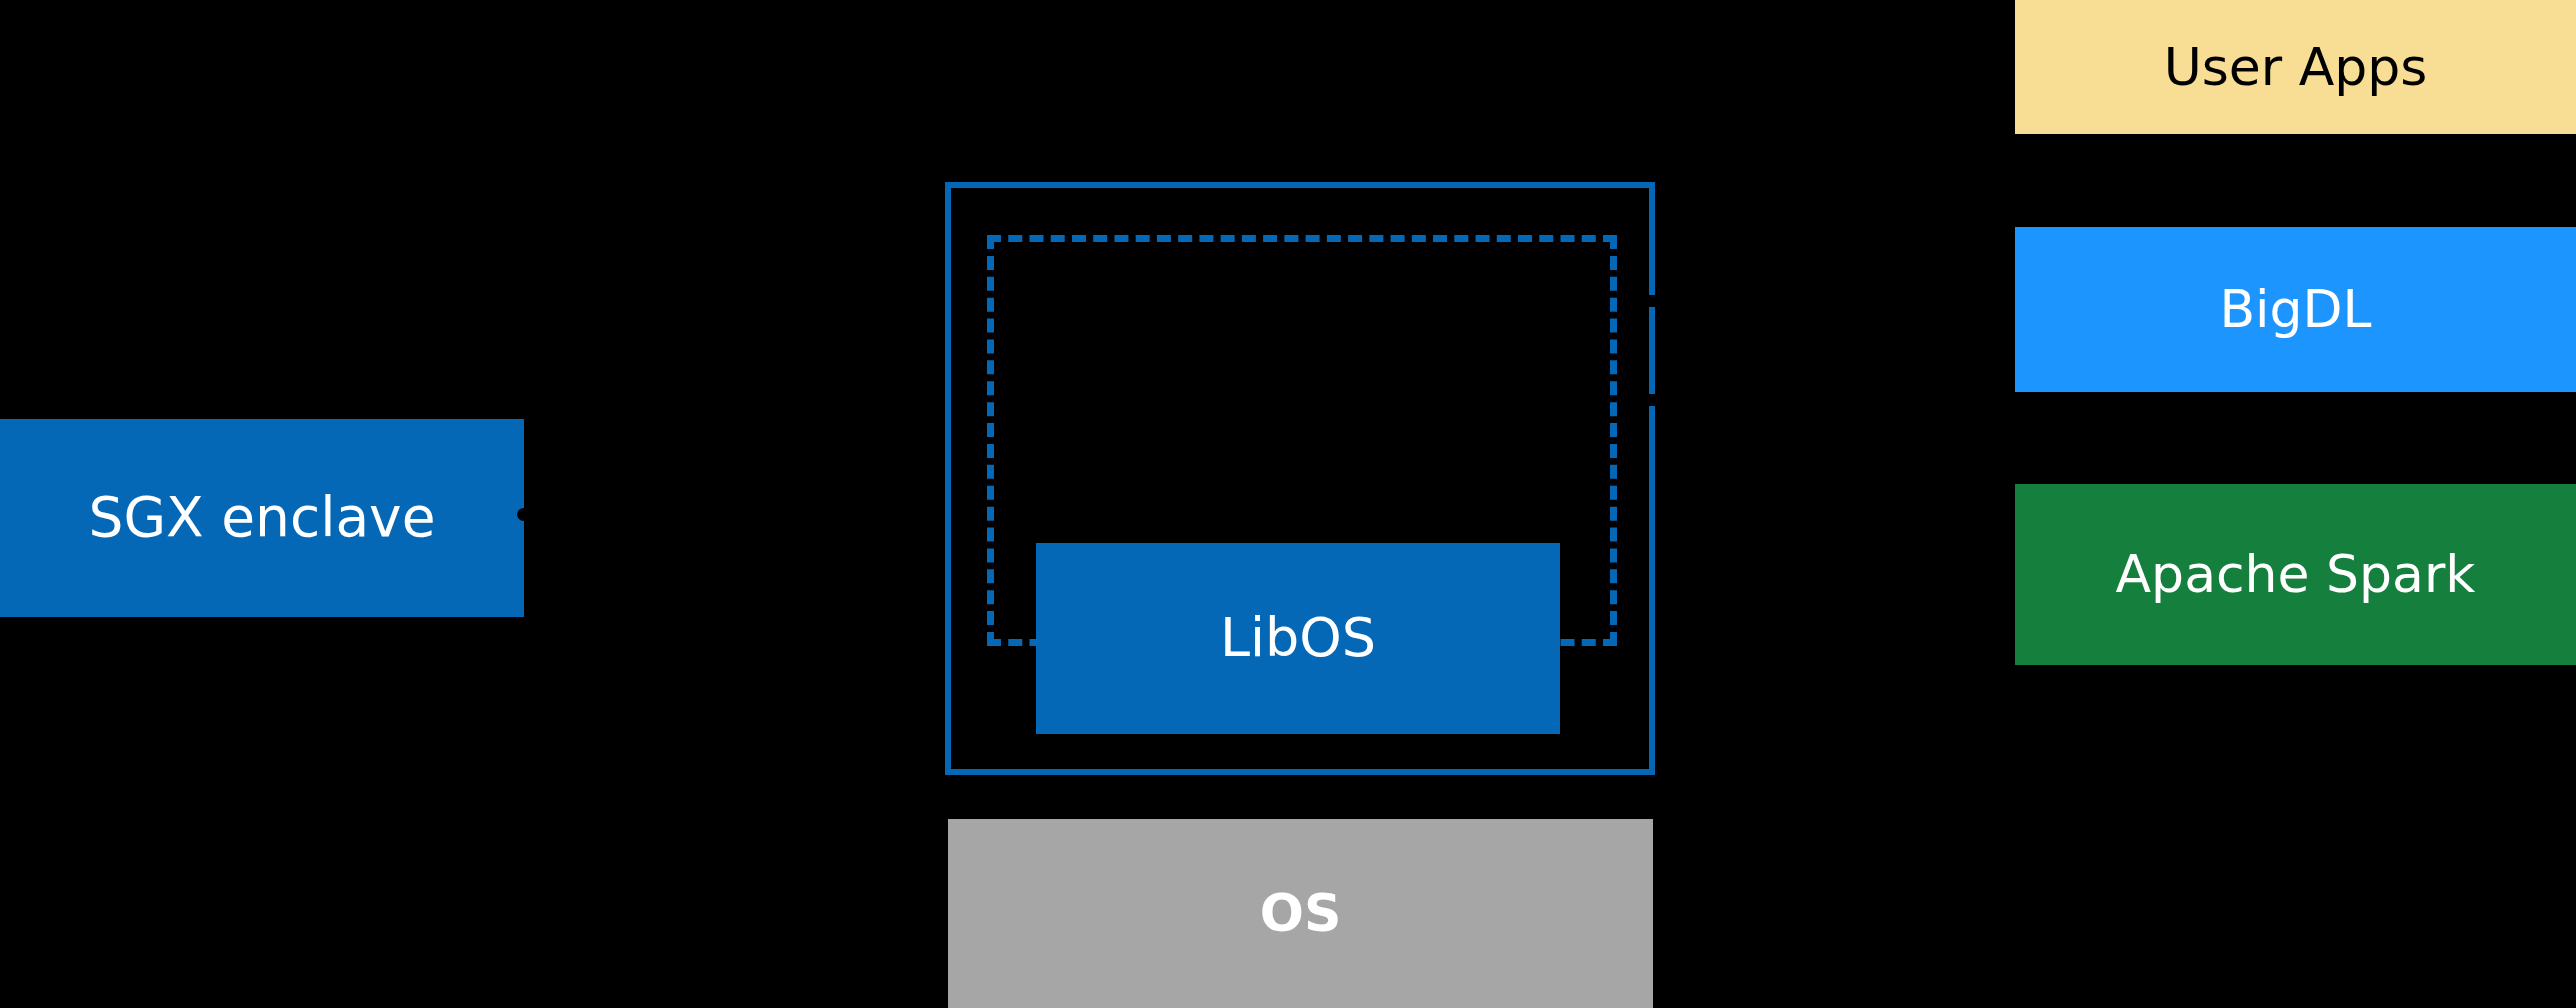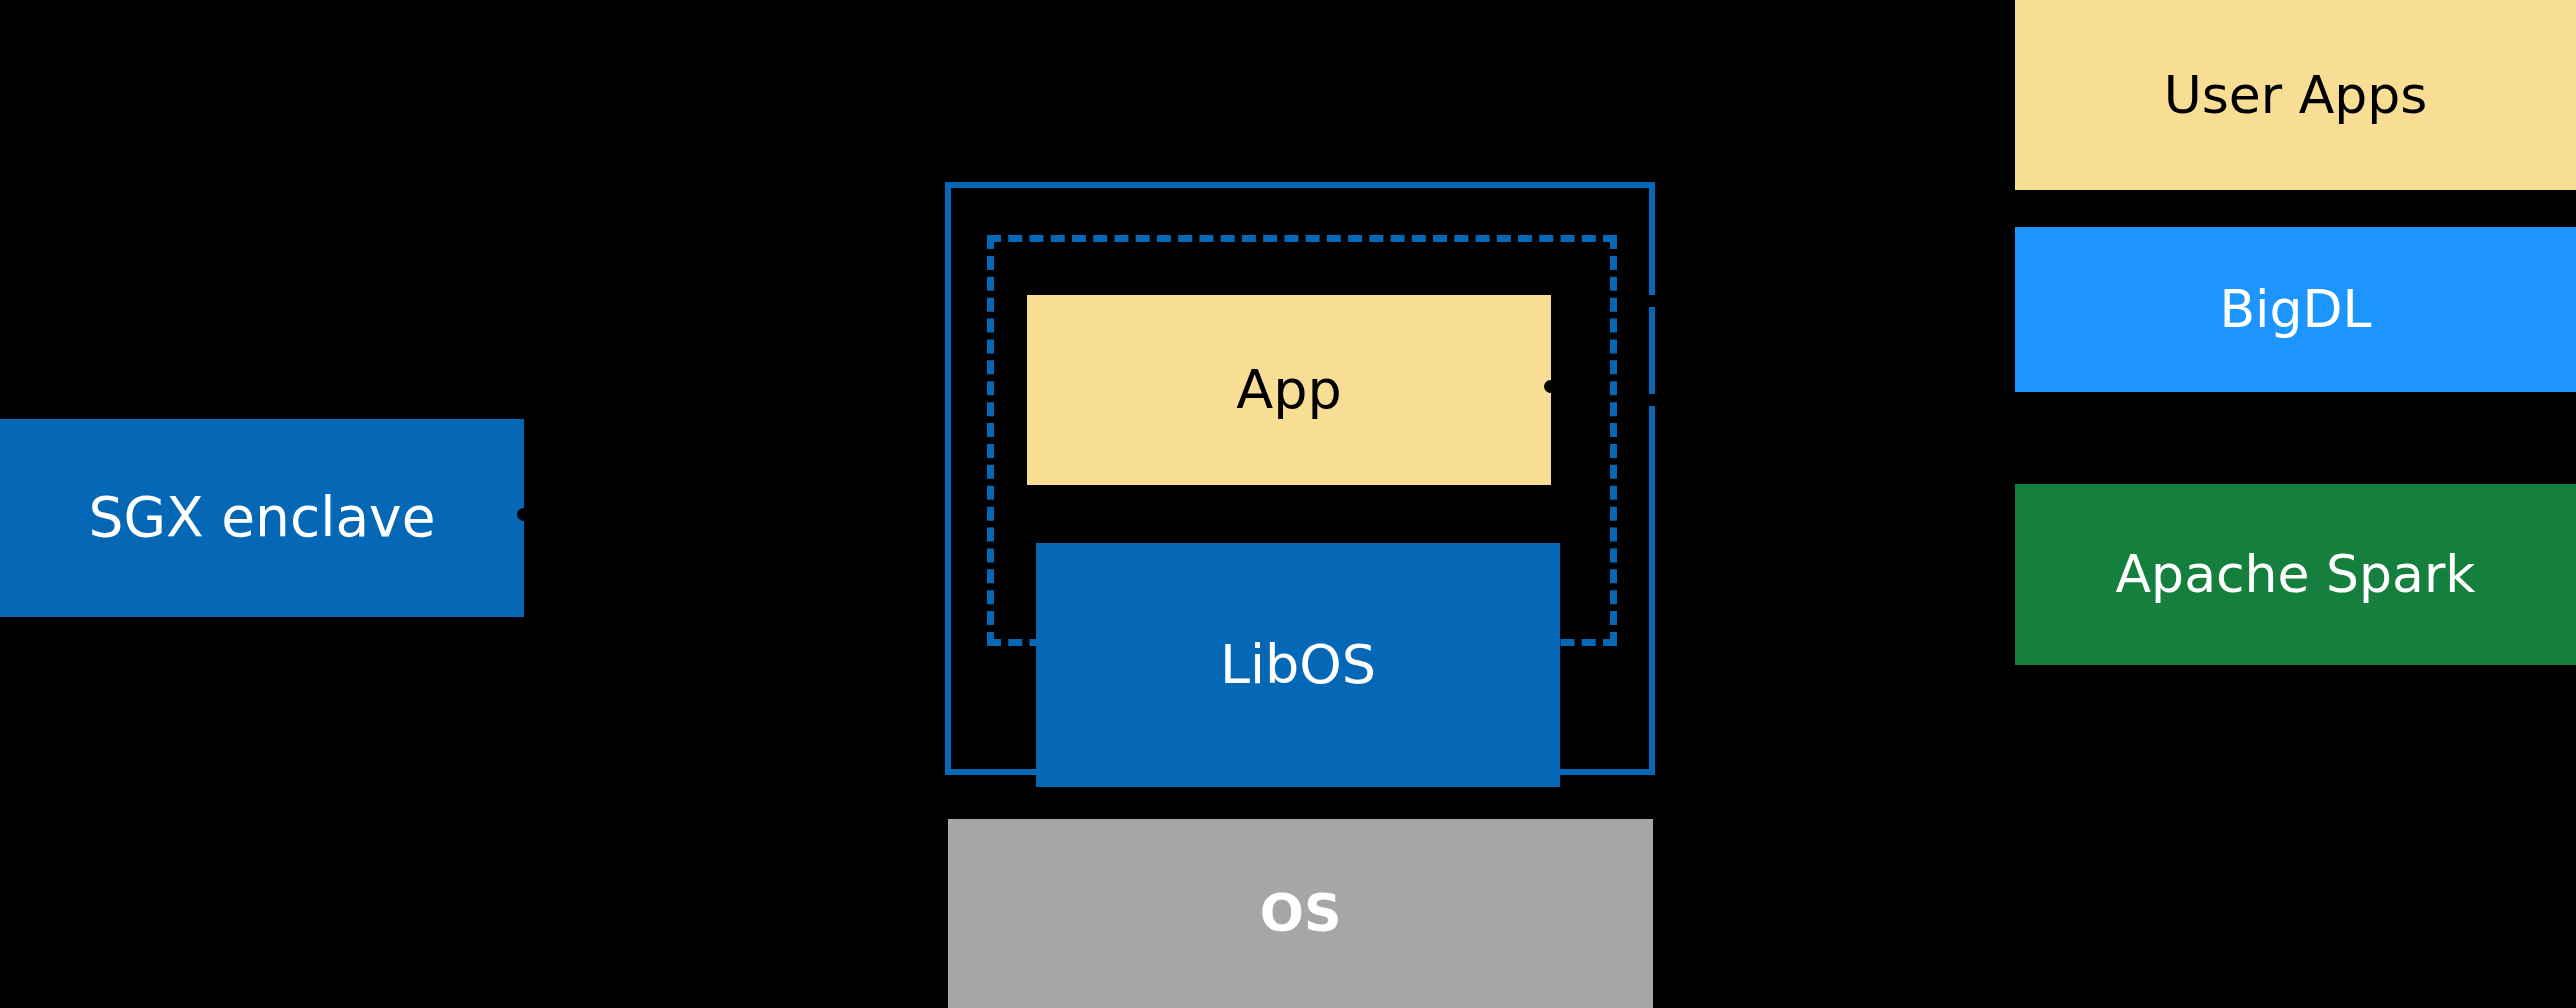--- a/index.html
+++ b/index.html
@@ -91,21 +91,21 @@
     background: #F8DE94;
     color: #000000;
     font-size: 54px;
   }
 
   
   #libos-box {
     left: 1036px;
     top: 543px;
     width: 524px;
-    height: 244px;
+    height: 191px;
     background: #0568B6;
     color: #FFFFFF;
     font-size: 54px;
   }
 
   
   #os-box {
     left: 948px;
     top: 819px;
     width: 705px;
@@ -114,21 +114,21 @@
     color: #FFFFFF;
     font-size: 52px;
     font-weight: bold;
   }
 
   
   #user-apps-box {
     left: 2015px;
     top: 0px;
     width: 561px;
-    height: 190px;
+    height: 134px;
     background: #F8DE94;
     color: #000000;
     font-size: 52px;
   }
   #bigdl-box {
     left: 2015px;
     top: 227px;
     width: 561px;
     height: 165px;
     background: #1C96FE;
@@ -165,23 +165,20 @@
     <span class="label">SGX enclave</span>
   </div>
   <div class="anchor-dot" id="sgx-anchor-dot"></div>
 
   <div class="box" id="enclave-frame"></div>
   <div class="frame-gap" id="frame-gap-upper"></div>
   <div class="frame-gap" id="frame-gap-lower"></div>
 
   <div class="box" id="dashed-frame"></div>
 
-  <div class="box" id="app-box">
-    <span class="label">App</span>
-  </div>
   <div class="anchor-dot" id="app-anchor-dot"></div>
 
   <div class="box" id="libos-box">
     <span class="label">LibOS</span>
   </div>
 
   <div class="box" id="os-box">
     <span class="label">OS</span>
   </div>
 

